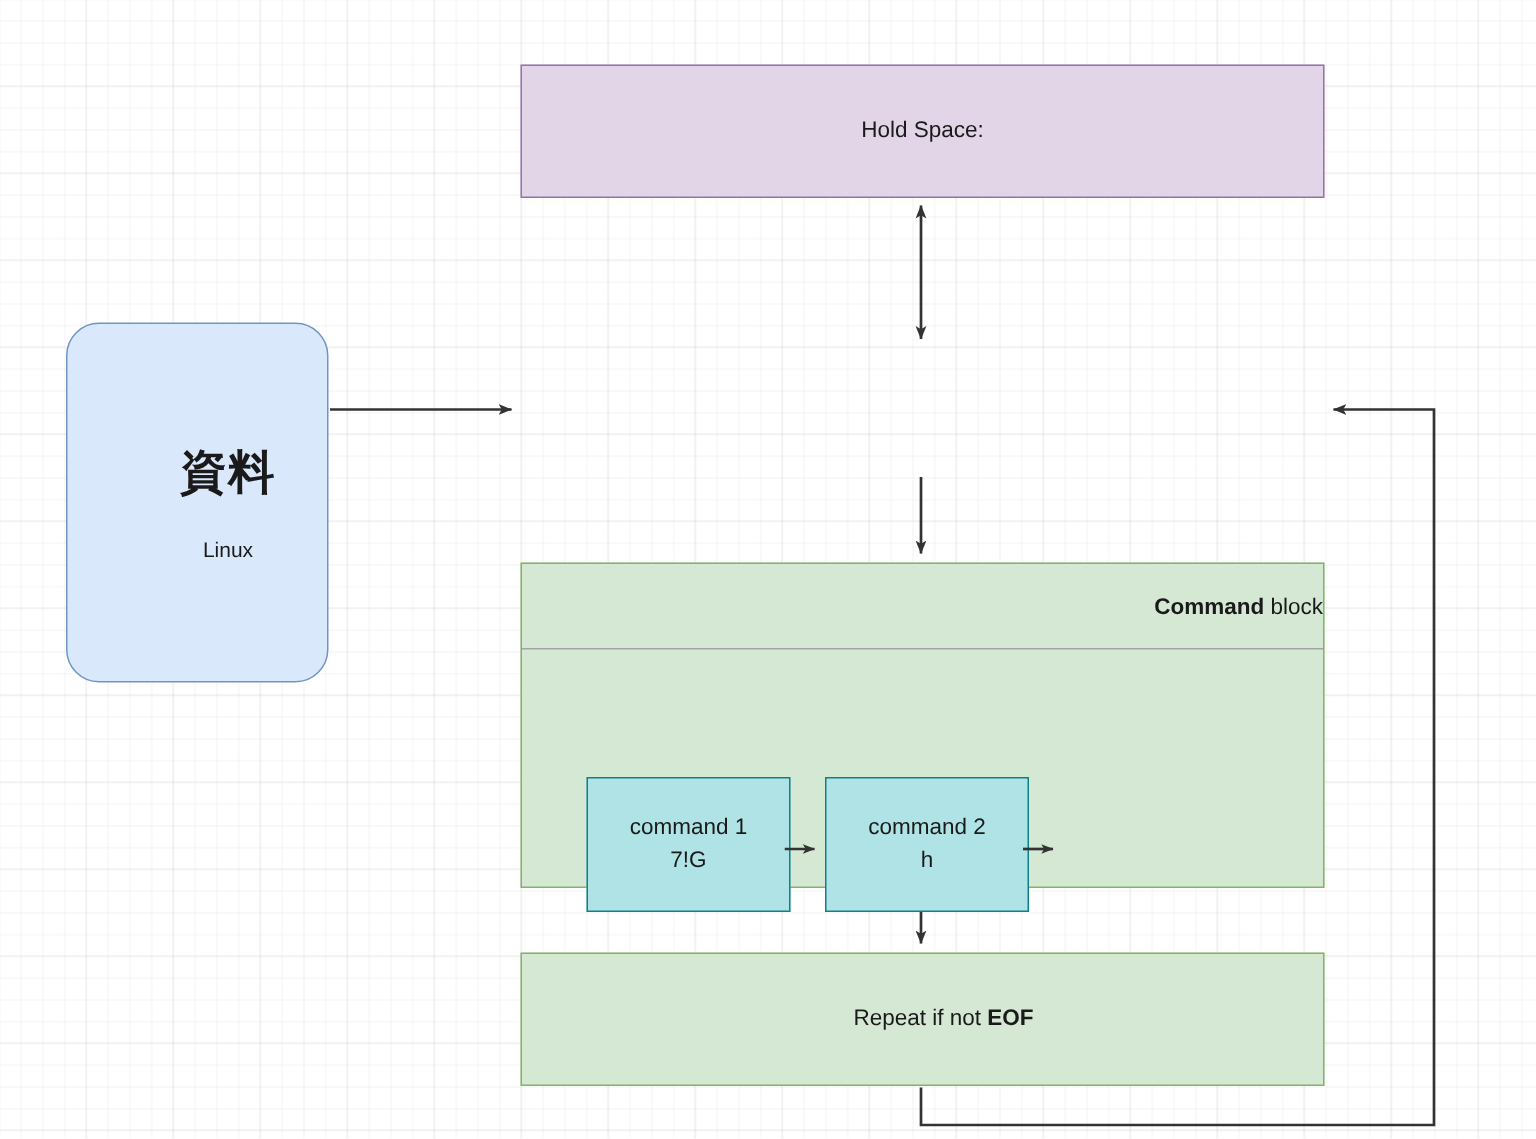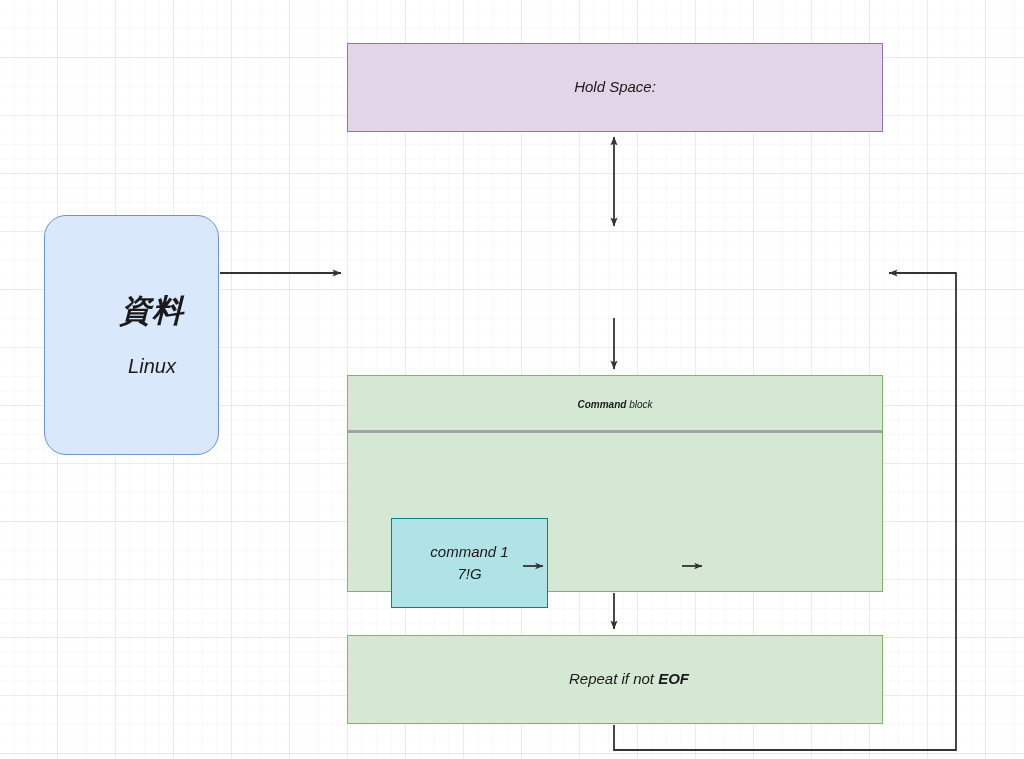--- a/index.html
+++ b/index.html
@@ -41,42 +41,41 @@
     position: absolute;
     box-sizing: border-box;
     display: flex;
     flex-direction: column;
     align-items: center;
     justify-content: center;
     text-align: center;
     color: #1a1a1a;
     font-size: 15px;
     line-height: 1.35;
-    font-style: italic;
   }
 
   
   #node-data-source {
     left: 44px;
     top: 215px;
     width: 175px;
     height: 240px;
     background: #dae8fc;
     border: 1px solid #7095c4;
     border-radius: 22px;
     padding-left: 41px;
   }
   #node-data-source .big {
     font-size: 31px;
     font-weight: bold;
     letter-spacing: 1px;
     margin-bottom: 22px;
   }
   #node-data-source .sub {
-    font-size: 20px;
+    font-size: 14px;
   }
 
   
   .purple {
     background: #e1d5e7;
     border: 1px solid #9673a6;
   }
   #node-hold-space {
     left: 347px;
     top: 43px;
@@ -98,44 +97,44 @@
   #node-command-block {
     left: 347px;
     top: 375px;
     width: 536px;
     height: 217px;
     display: block;
   }
   #node-command-block .block-title {
     height: 57px;
     line-height: 57px;
-    text-align: center;
-    font-size: 10px;
-    border-bottom: 3px solid #a3a3a3;
+    text-align: right;
+    font-size: 15px;
+    border-bottom: 1px solid #a3a3a3;
     box-sizing: border-box;
   }
   #node-command-block .block-title b { font-weight: bold; }
   #node-command-block .block-body {
     position: relative;
     height: 158px;
   }
   #node-repeat {
     left: 347px;
     top: 635px;
     width: 536px;
     height: 89px;
     padding-left: 28px;
   }
 
   
   .cmd {
     position: absolute;
     box-sizing: border-box;
     top: 86px;
-    width: 157px;
+    width: 136px;
     height: 90px;
     background: #b0e3e6;
     border: 1px solid #0e8088;
     display: flex;
     flex-direction: column;
     align-items: center;
     justify-content: center;
     font-size: 15px;
     line-height: 1.45;
     color: #1a1a1a;
@@ -214,20 +213,24 @@
 
       <svg class="cmd-arrow" id="cmd-arrow-1" viewBox="0 0 28 12">
         <defs>
           <marker id="arrow-end-sm" markerWidth="9" markerHeight="9" refX="7.8" refY="3.6" orient="auto" markerUnits="userSpaceOnUse">
             <path d="M0,0.4 L8.2,3.6 L0,6.8 L1.9,3.6 Z" fill="#333333"></path>
           </marker>
         </defs>
         <path d="M0,6 L20,6" stroke="#333333" stroke-width="1.8" fill="none" marker-end="url(#arrow-end-sm)"></path>
       </svg>
 
+      <div class="cmd" id="cmd-2">
+        <span class="label-line">command 2</span>
+        <span class="label-line">h</span>
+      </div>
 
       <svg class="cmd-arrow" id="cmd-arrow-2" viewBox="0 0 28 12">
         <path d="M0,6 L20,6" stroke="#333333" stroke-width="1.8" fill="none" marker-end="url(#arrow-end-sm)"></path>
       </svg>
 
 
     </div>
   </div>
 
   <div class="node green" id="node-repeat">

